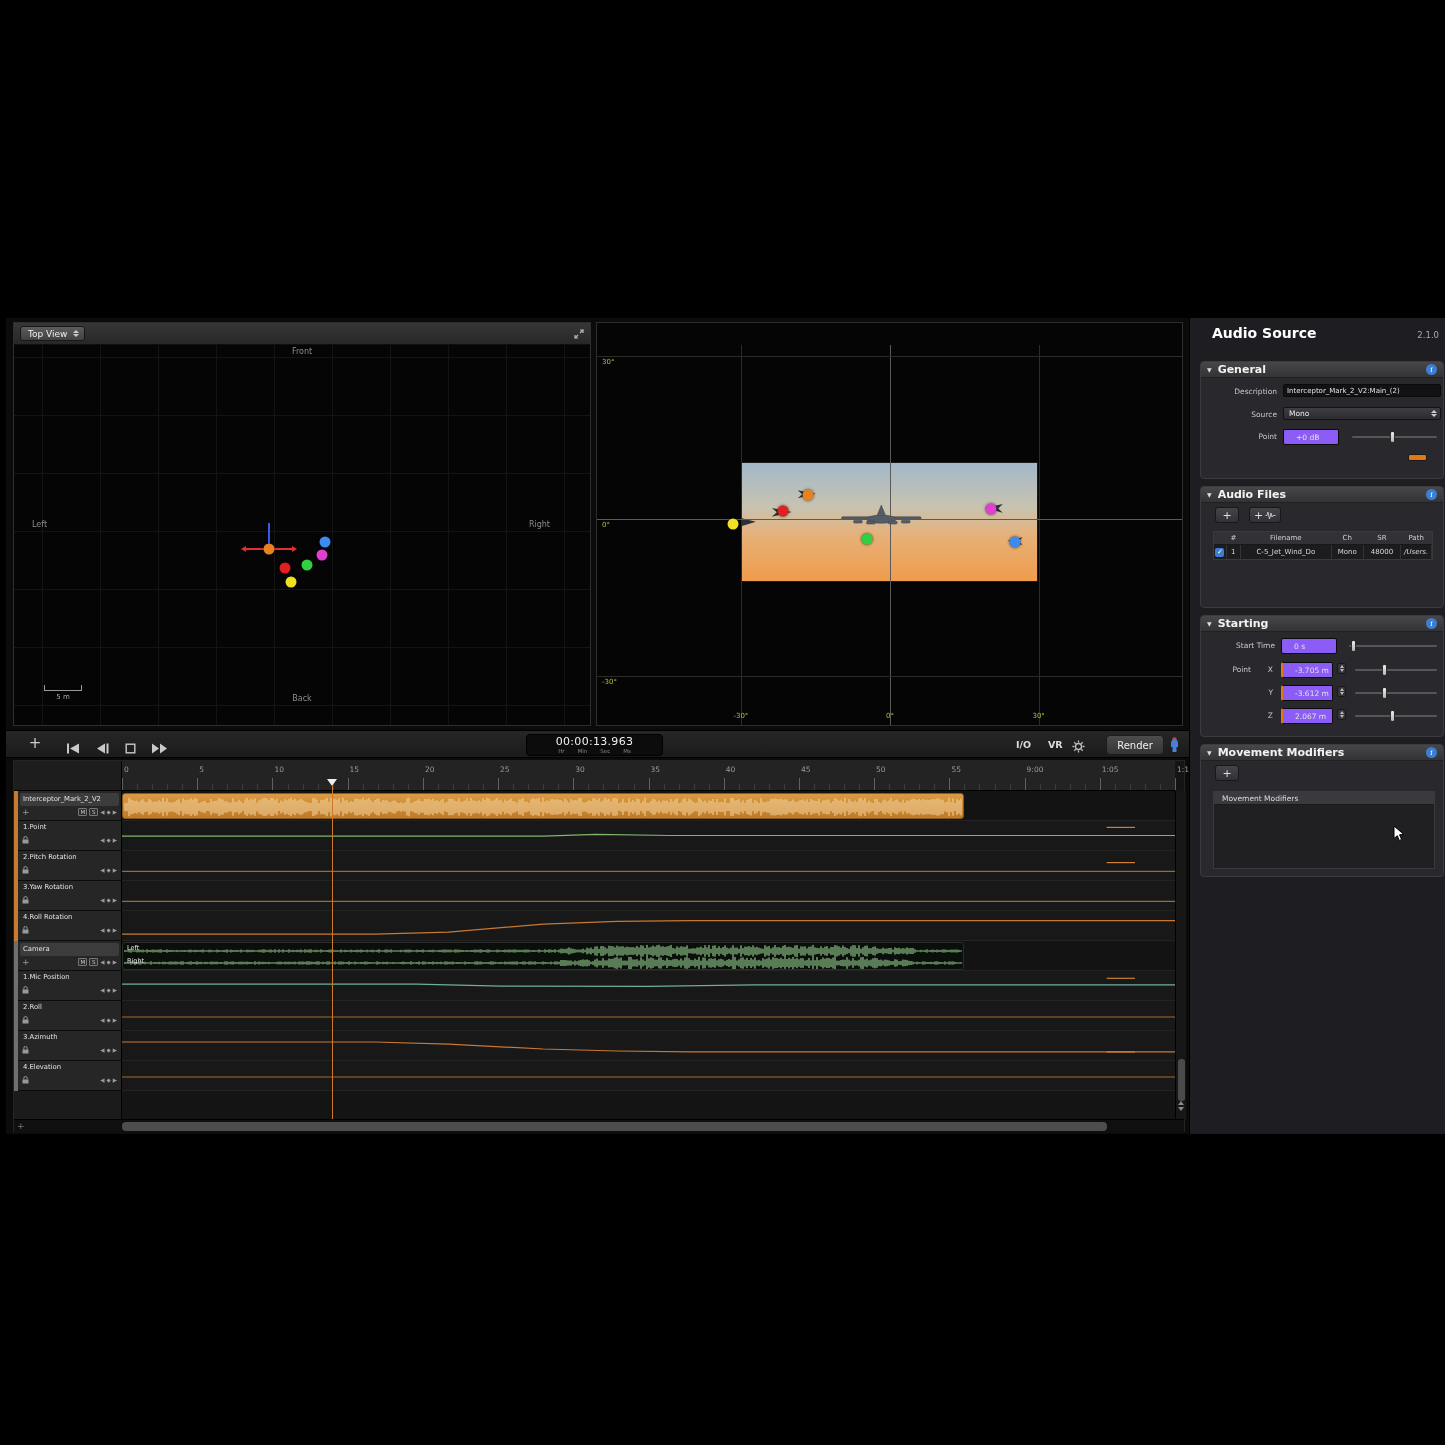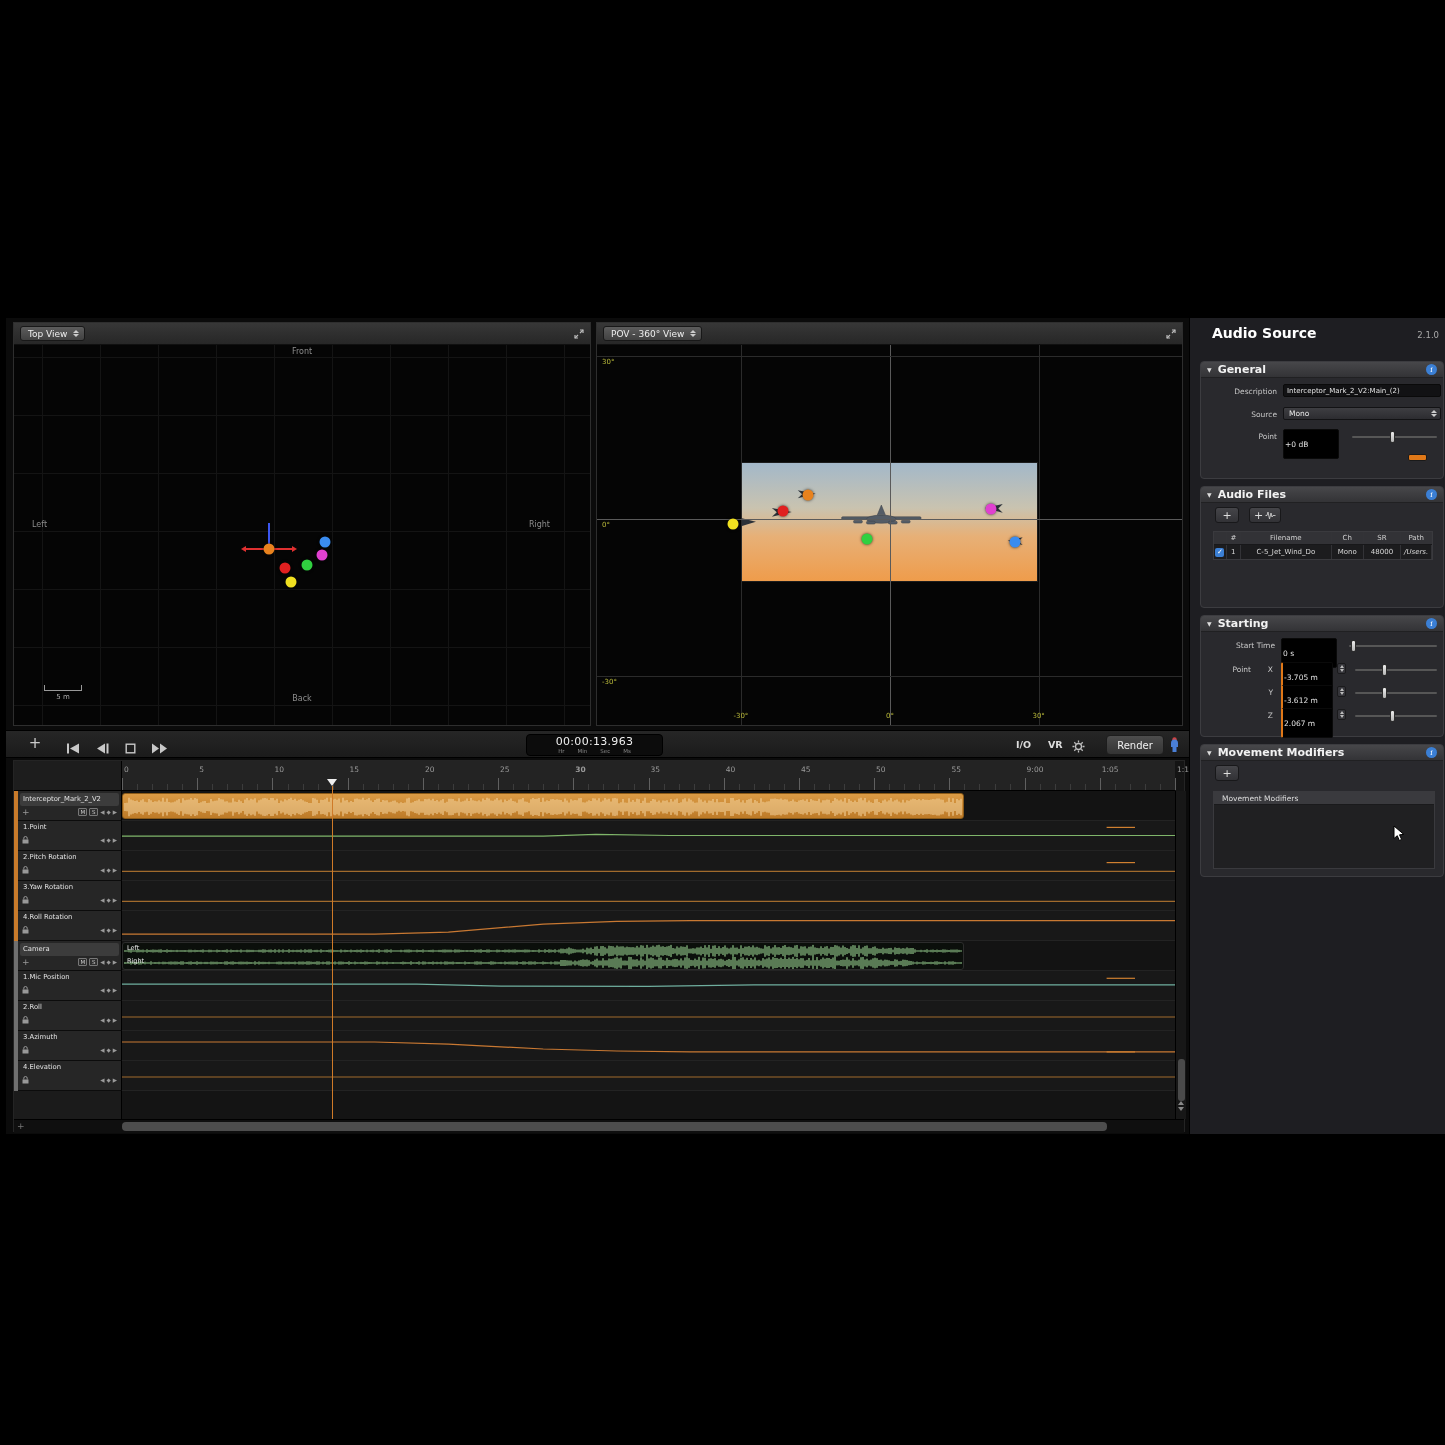--- a/index.html
+++ b/index.html
@@ -86,21 +86,21 @@
   .rpanel{position:absolute;top:0;left:1183px;width:262px;height:816px;background:#1e1e22;border-left:1px solid #000;}
   .rp-title{position:absolute;top:7px;left:22px;font-size:14px;font-weight:bold;color:#fff;}
   .rp-ver{position:absolute;top:12px;right:12px;font-size:8.5px;color:#aaa;}
   .section{position:absolute;left:10px;width:244px;background:#29292d;border:1px solid #3c3c40;border-radius:4px;}
   .sec-header{height:16px;background:linear-gradient(#47474a,#333336);border-radius:3px 3px 0 0;display:flex;align-items:center;padding:0 6px;gap:6px;border-bottom:1px solid #202022;}
   .sec-tri{font-size:6px;color:#ddd;}
   .sec-title{font-size:11px;font-weight:bold;color:#f2f2f2;flex:1;}
   .info{width:11px;height:11px;border-radius:50%;background:#3b7fd4;color:#fff;font-size:8px;font-style:italic;display:flex;align-items:center;justify-content:center;font-family:"DejaVu Serif",serif;flex:0 0 auto;}
   .prow{position:absolute;left:6px;right:6px;height:16px;}
   .plabel{position:absolute;top:3px;font-size:7.5px;color:#c8c8c8;text-align:right;}
-  .pbox{position:absolute;top:0;height:30px;background:#000000;border:1px solid #0a0a0a;border-radius:2px;font-size:7.5px;color:#e2e2e2;display:flex;align-items:center;padding:0 1px;white-space:nowrap;overflow:hidden;}
+  .pbox{position:absolute;top:0;height:16px;background:#8b5cf6;border:1px solid #0a0a0a;border-radius:2px;font-size:7.5px;color:#e2e2e2;display:flex;align-items:center;padding:0 12px;white-space:nowrap;overflow:hidden;}
   .pinput{position:absolute;top:0;height:13px;background:#121214;border:1px solid #0a0a0a;border-radius:2px;font-size:7px;color:#e2e2e2;padding:0 3px;font-family:"DejaVu Sans",sans-serif;}
   .obar{border-left:2px solid #e07818;}
   .ddbox{position:absolute;top:0;height:13px;background:linear-gradient(#3e3e42,#2c2c30);border:1px solid #121214;border-radius:2px;font-size:7.5px;color:#e8e8e8;display:flex;align-items:center;justify-content:space-between;padding:0 3px 0 5px;}
   .slider{position:absolute;top:7px;height:2px;background:#565656;border-radius:1px;}
   .thumb{position:absolute;top:-5px;left:0;width:5px;height:12px;background:linear-gradient(#ededed,#b5b5b5);border:1px solid #2c2c2c;border-radius:2px;}
   .stepper{position:absolute;top:1px;width:9px;height:11px;display:flex;flex-direction:column;align-items:center;justify-content:center;gap:1px;background:#35353a;border:1px solid #1a1a1c;border-radius:2px;}
   .stepper i{width:0;height:0;border-left:2.5px solid transparent;border-right:2.5px solid transparent;display:block;}
   .stepper .su{border-bottom:3px solid #bbb;}
   .stepper .sd{border-top:3px solid #bbb;}
   .swatch{position:absolute;width:19px;height:7px;background:#e07818;border-radius:2px;border:1px solid #1a1a1a;}
@@ -151,36 +151,20 @@
         <div class="dot" style="left: 44.3%; top: 53.6%; background: rgb(232, 130, 30);"></div>
         <div class="dot" style="left: 54%; top: 51.8%; background: rgb(58, 140, 240);"></div>
         <div class="dot" style="left: 53.4%; top: 55.2%; background: rgb(224, 64, 208);"></div>
         <div class="dot" style="left: 47%; top: 58.6%; background: rgb(224, 32, 32);"></div>
         <div class="dot" style="left: 50.9%; top: 57.8%; background: rgb(48, 208, 64);"></div>
         <div class="dot" style="left: 48.1%; top: 62.3%; background: rgb(240, 224, 32);"></div>
       </div>
   </div>
 
   <div class="viewport vp-right">
-    <div class="vp-header">
-      <div class="dropdown">
-        <span>POV - 360° View</span>
-        <span class="dd-arrows">
-            <i class="up"></i>
-            <i class="dn"></i>
-          </span>
-      </div>
-      <span>
-        <svg width="10" height="10" viewBox="0 0 10 10" stroke="#bbb" fill="none" stroke-width="1.2">
-            <path d="M6 1 H9 V4"></path>
-            <path d="M4 9 H1 V6"></path>
-            <path d="M9 1 L6 4 M1 9 L4 6"></path>
-          </svg>
-      </span>
-    </div>
     <div class="vp-content" id="povContent">
       <div class="video-frame">
         <svg viewBox="0 0 296 120" preserveAspectRatio="none">
           <g fill="#545c66" stroke="#3a4048" stroke-width="0.5">
             <rect x="100" y="55" width="80" height="2.6" rx="1.3"></rect>
             <ellipse cx="140" cy="57.5" rx="15" ry="4.2"></ellipse>
             <rect x="112" y="58.5" width="9" height="3" rx="1.5"></rect>
             <rect x="125" y="59.5" width="9" height="3" rx="1.5"></rect>
             <rect x="147" y="59.5" width="9" height="3" rx="1.5"></rect>
             <rect x="160" y="58.5" width="9" height="3" rx="1.5"></rect>
@@ -298,21 +282,21 @@
         <div class="rmin" style="left: 330.9px;"></div>
         <div class="rmin" style="left: 346px;"></div>
         <div class="rmin" style="left: 361px;"></div>
         <div class="rmaj" style="left: 376.1px;"></div>
         <div class="rnum" style="left: 378.1px;">25</div>
         <div class="rmin" style="left: 391.1px;"></div>
         <div class="rmin" style="left: 406.2px;"></div>
         <div class="rmin" style="left: 421.2px;"></div>
         <div class="rmin" style="left: 436.2px;"></div>
         <div class="rmaj" style="left: 451.3px;"></div>
-        <div class="rnum" style="left: 453.3px; font-weight: bold;">30</div>
+        <div class="rnum" style="left: 453.3px;">30</div>
         <div class="rmin" style="left: 466.3px;"></div>
         <div class="rmin" style="left: 481.4px;"></div>
         <div class="rmin" style="left: 496.4px;"></div>
         <div class="rmin" style="left: 511.5px;"></div>
         <div class="rmaj" style="left: 526.5px;"></div>
         <div class="rnum" style="left: 528.5px;">35</div>
         <div class="rmin" style="left: 541.5px;"></div>
         <div class="rmin" style="left: 556.6px;"></div>
         <div class="rmin" style="left: 571.6px;"></div>
         <div class="rmin" style="left: 586.7px;"></div>

